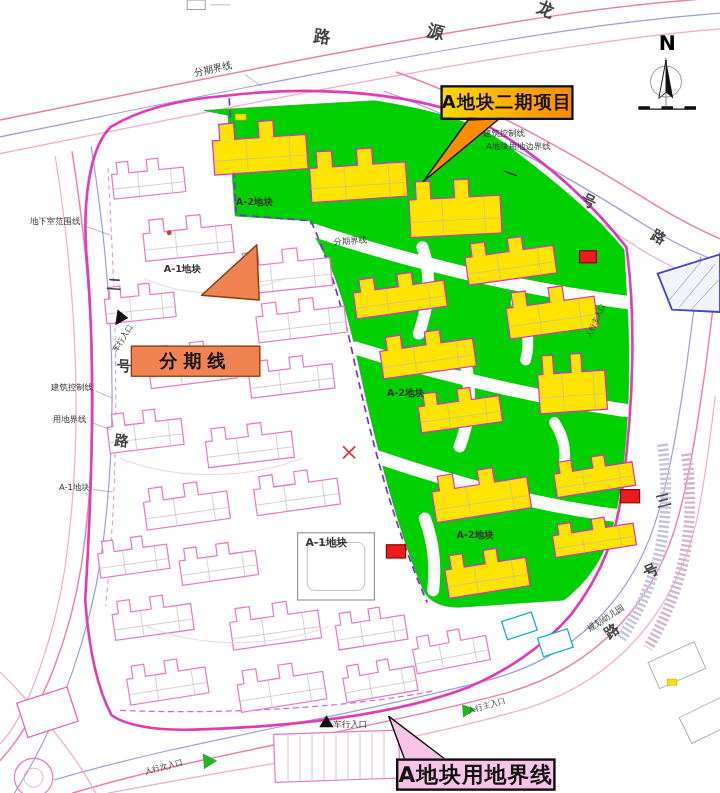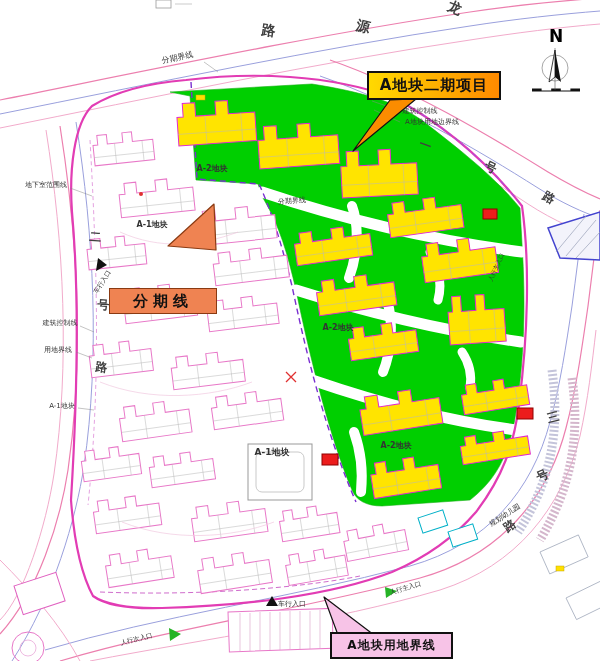--- a/index.html
+++ b/index.html
@@ -1,25 +1,25 @@
 <!DOCTYPE html>
 <html><head>
 <meta charset="utf-8">
 <style>
   html,body{margin:0;padding:0;background:#fff;font-family:"DejaVu Sans","Liberation Sans",sans-serif;}
   #stage{position:relative;width:600px;height:661px;background:#fff;overflow:hidden;}
   #plan{position:absolute;left:0;top:0;}
   .callout{position:absolute;display:flex;align-items:center;justify-content:center;
            font-weight:bold;color:#111;box-sizing:border-box;white-space:nowrap;z-index:5;}
-  #callout-phase2{left:367px;top:71px;width:134px;height:29px;border:2px solid #111;
+  #callout-phase2{left:367px;top:71px;width:111px;height:29px;border:2px solid #111;
                   font-size:15px;letter-spacing:1px;text-align:center;}
   #callout-phaseline{left:109px;top:242px;width:108px;height:26px;border:1px solid #8a3a12;
                   font-size:15px;letter-spacing:5px;margin-top:46px;}
-  #callout-boundary{left:330px;top:632px;width:123px;height:27px;border:2px solid #111;
-                  font-size:12px;letter-spacing:1px;}
+  #callout-boundary{left:330px;top:632px;width:133px;height:27px;border:2px solid #111;
+                  font-size:18px;letter-spacing:1px;}
 </style>
 </head>
 <body>
 
 <div id="stage">
   <svg id="plan" width="600" height="661" viewBox="0 0 600 661">
       <g>
         <path d="M0,100 C150,70 320,34 470,12 C515,5 560,1 600,-2" fill="none" stroke="#ec7fae" stroke-width="1.2"></path>
         <path d="M0,114 C150,84 320,48 470,26 C515,19 562,14 600,11" fill="none" stroke="#9aa0dd" stroke-width="1"></path>
         <path d="M0,128 C150,98 320,62 470,40 C515,33 562,27 600,24" fill="none" stroke="#f2abcb" stroke-width="1"></path>

